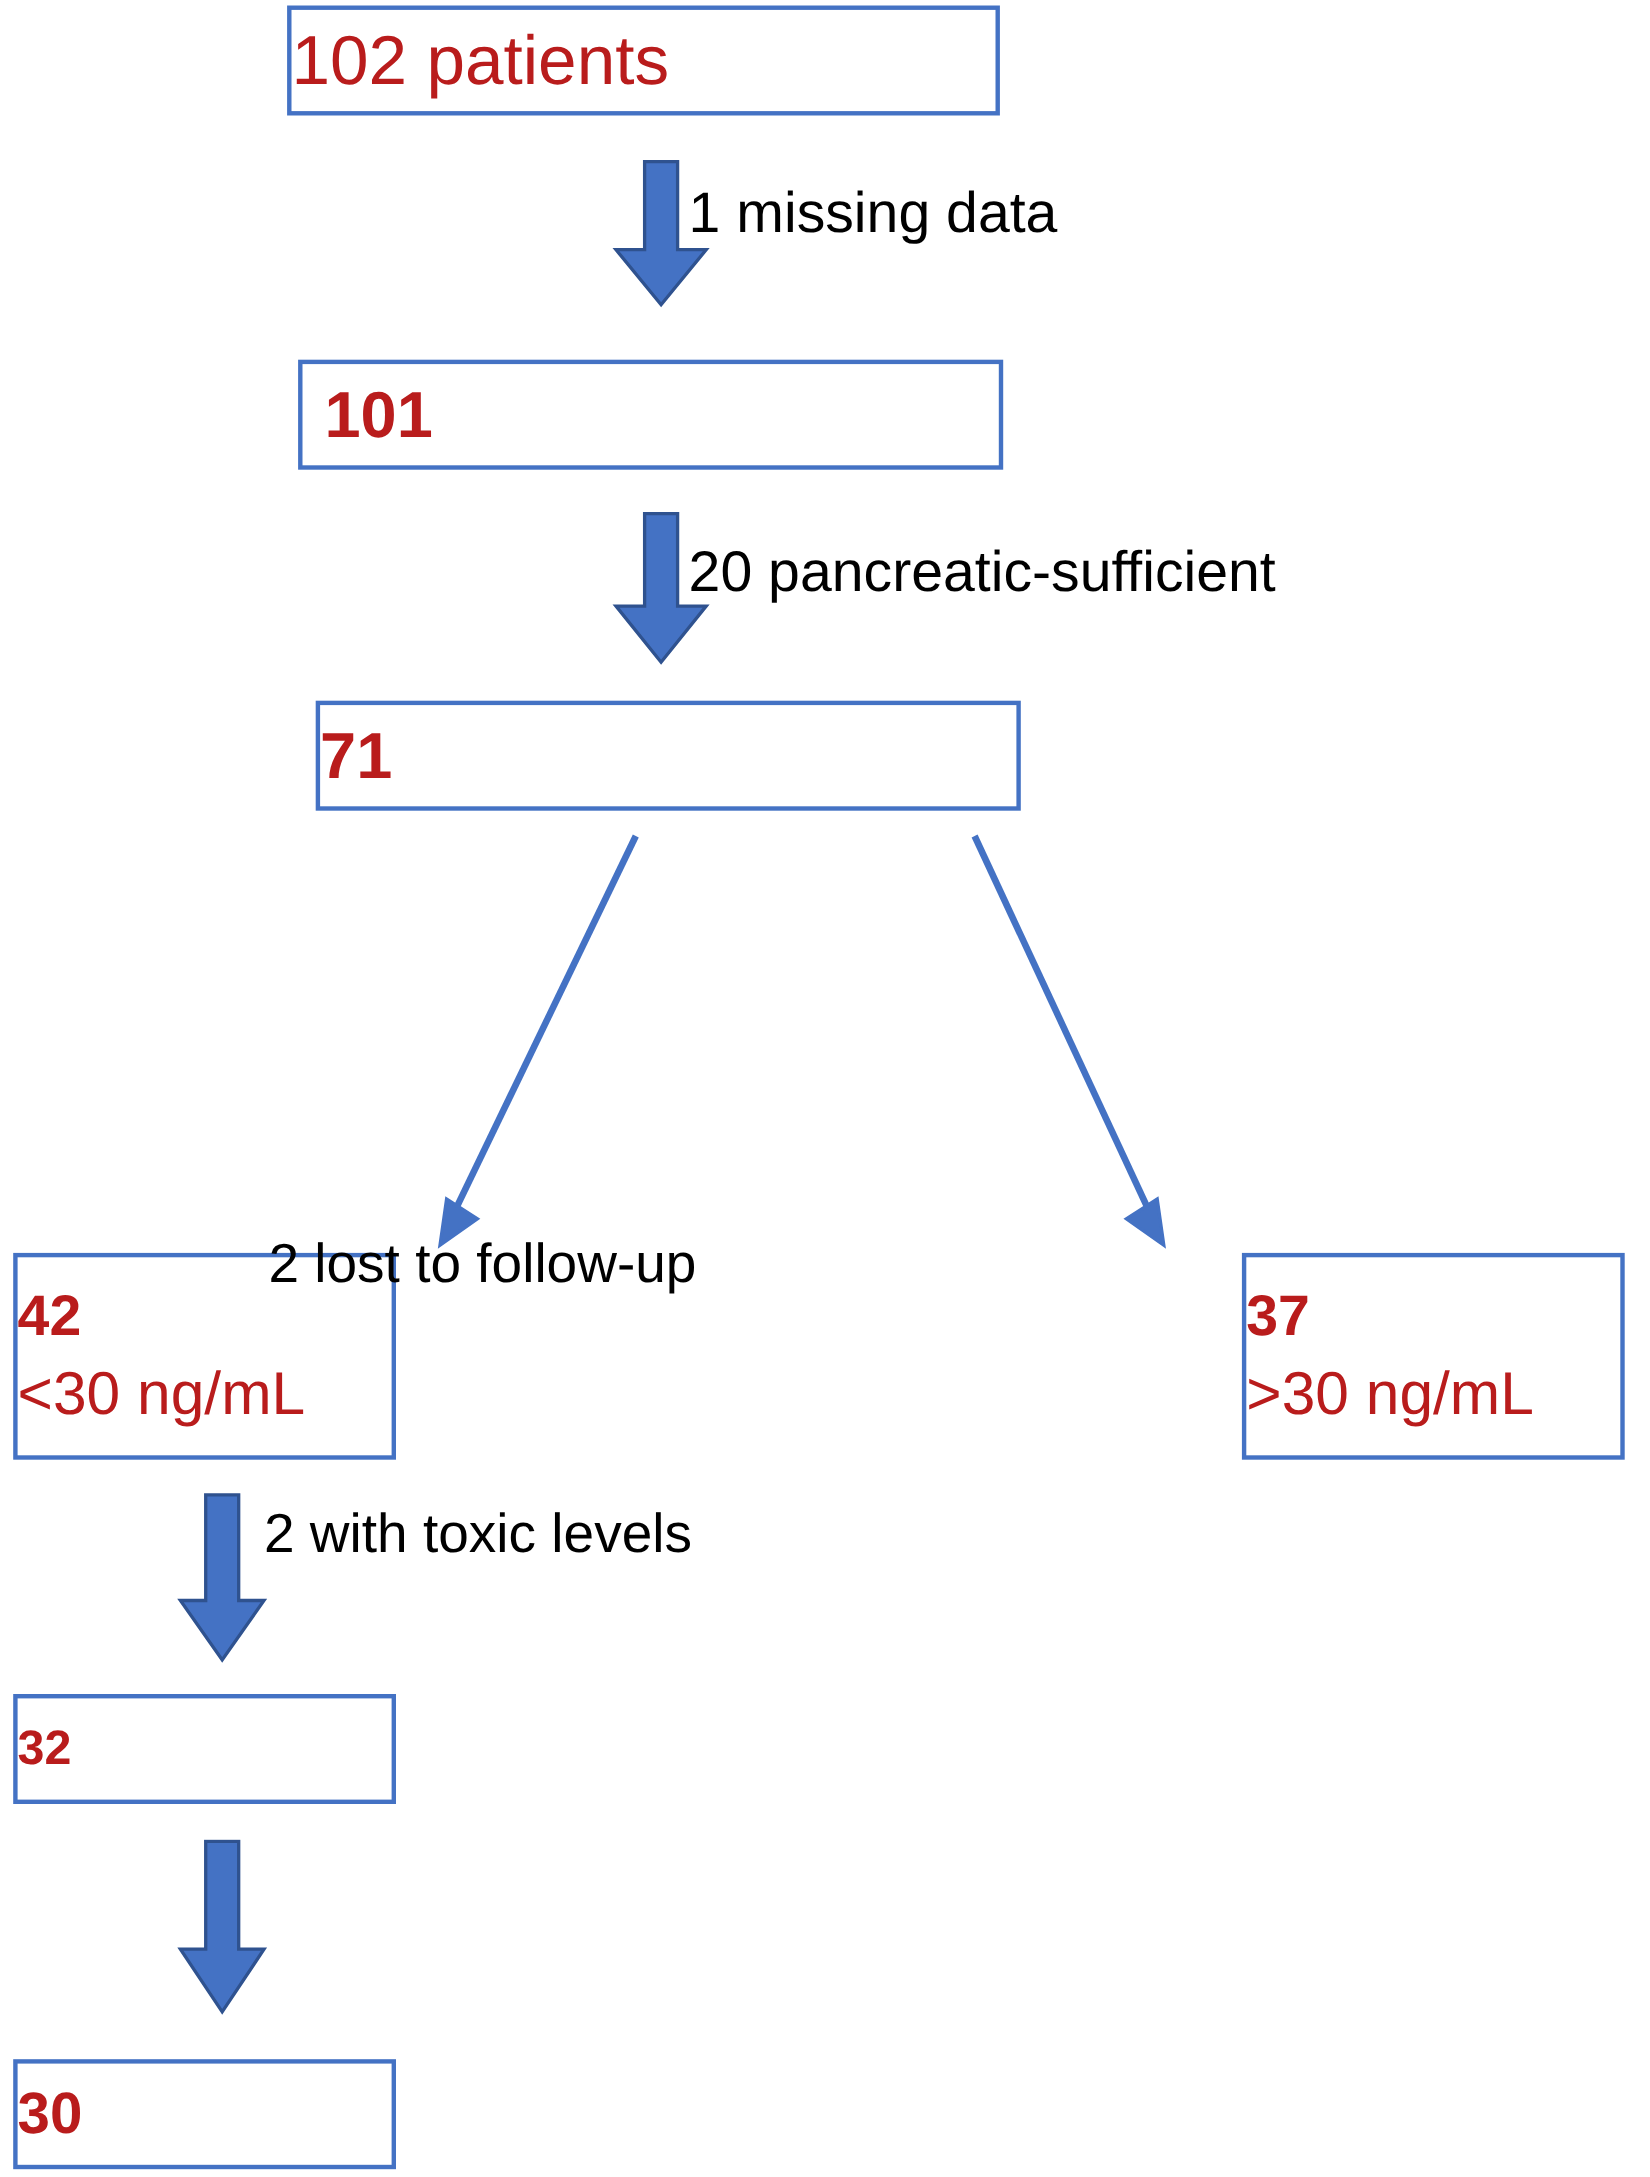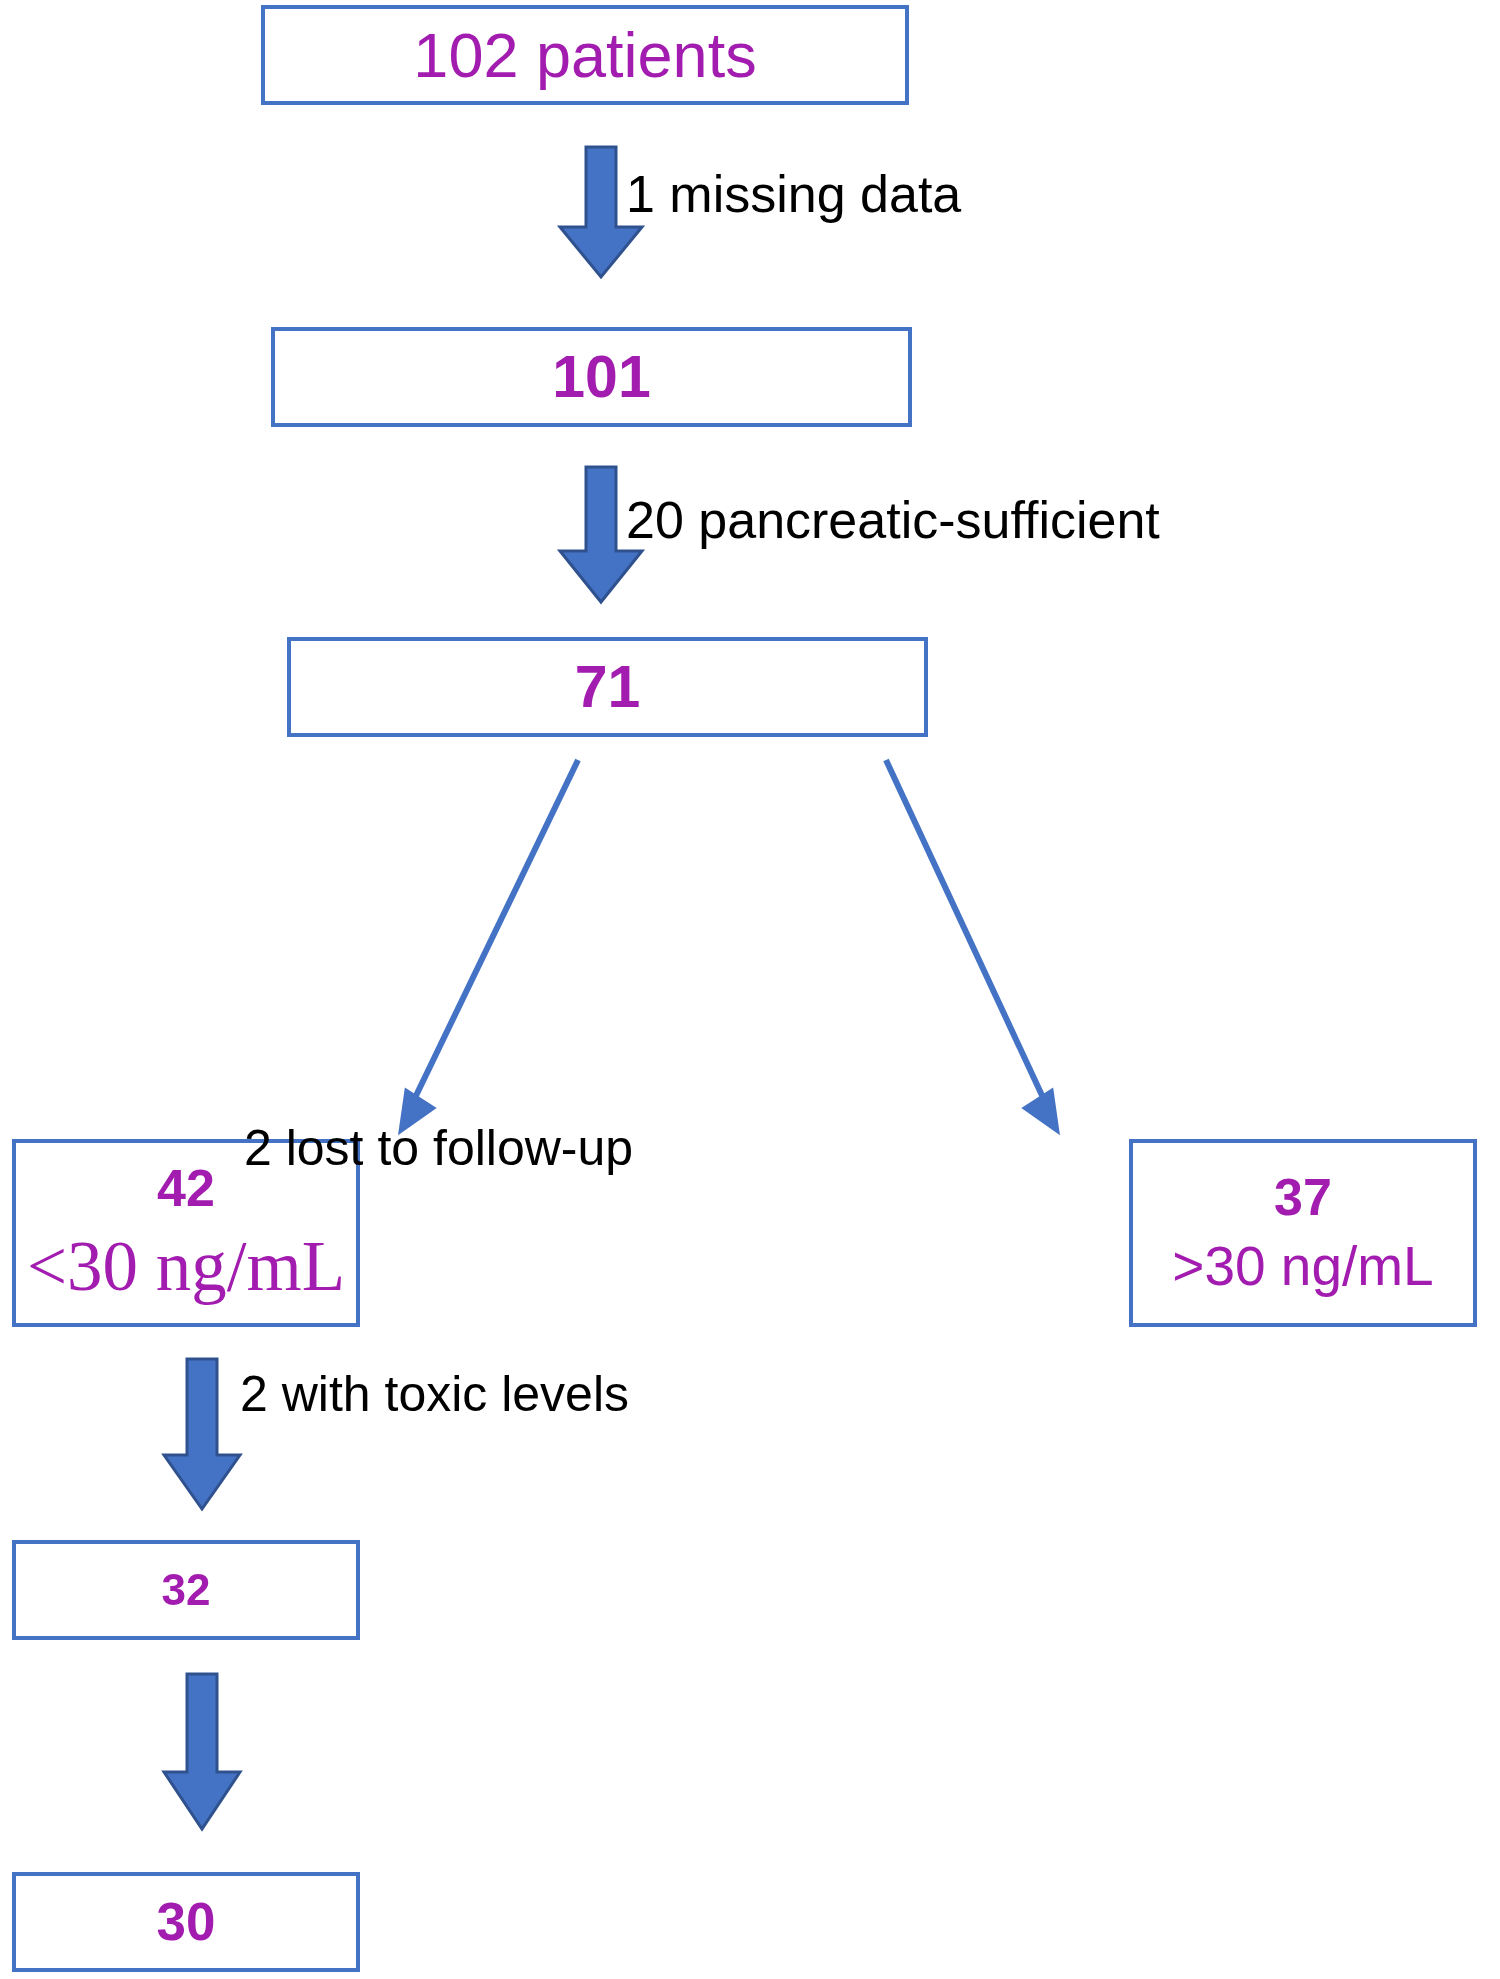--- a/index.html
+++ b/index.html
@@ -22,23 +22,22 @@
   }
 
   
   .node-box {
     position: absolute;
     box-sizing: border-box;
     background: #ffffff;
     border: 4px solid #4472C4;
     display: flex;
     flex-direction: column;
-    align-items: center;
     justify-content: center;
-    color: #a21caf;
+    color: #b91c1c;
     line-height: 1.12;
   }
   .node-box .line-main {
     display: block;
     white-space: nowrap;
   }
   .node-box .line-sub {
     display: block;
     white-space: nowrap;
   }
@@ -76,21 +75,21 @@
 
   
   #box-34 {
     left: 12px;
     top: 1139px;
     width: 348px;
     height: 188px;
     font-size: 52px;
   }
   #box-34 .line-main { font-weight: 700; font-size: 52px; }
-  #box-34 .line-sub  { font-weight: 400; font-size: 71px; margin-top: 10px; font-family: Liberation Serif, serif; }
+  #box-34 .line-sub  { font-weight: 400; font-size: 55px; margin-top: 10px; }
 
   
   #box-37 {
     left: 1129px;
     top: 1139px;
     width: 348px;
     height: 188px;
     font-size: 52px;
   }
   #box-37 .line-main { font-weight: 700; font-size: 52px; }

